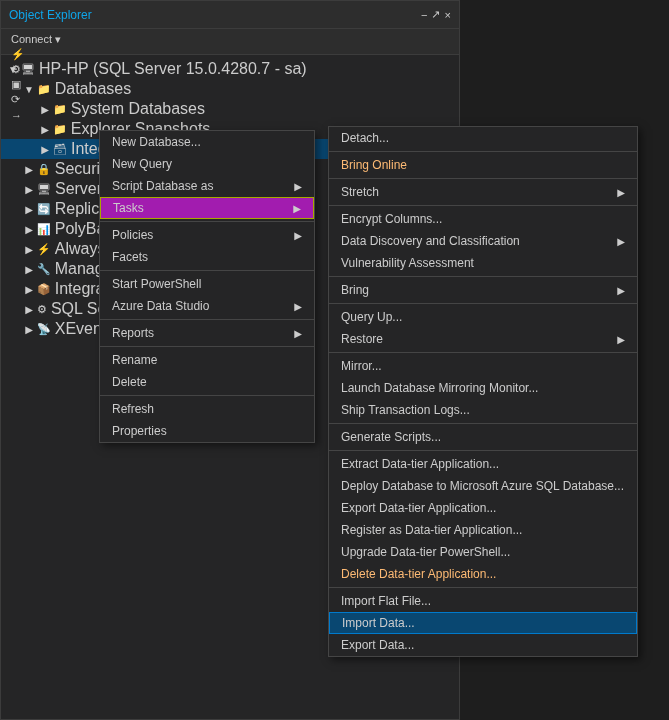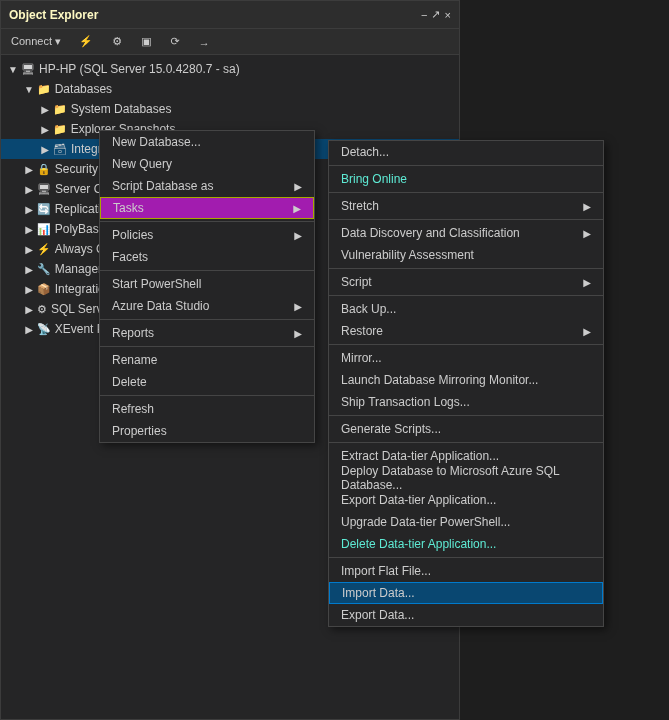--- a/index.html
+++ b/index.html
@@ -28,41 +28,41 @@
       background: #2d2d2d;
       border-bottom: 1px solid #3c3c3c;
       padding: 4px 8px;
       display: flex;
       align-items: center;
       justify-content: space-between;
       height: 28px;
     }
 
     .panel-title {
-      color: #fef9c3;
+      color: #0ea5e9;
       font-size: 12px;
-      font-weight: 700;
+      font-weight: 400;
     }
 
     .panel-header-icons {
       display: flex;
       gap: 4px;
       align-items: center;
       color: #cccccc;
       font-size: 11px;
     }
 
     .toolbar {
       background: #2d2d2d;
       border-bottom: 1px solid #3c3c3c;
       padding: 3px 6px;
       display: flex;
-      align-items: center;
-      gap: 11px;
+      gap: 0;
       height: 26px;
+      flex-direction: column;
     }
 
     .toolbar-btn {
       color: #cccccc;
       font-size: 11px;
       cursor: pointer;
       padding: 1px 4px;
     }
 
     .tree-area {
@@ -90,21 +90,21 @@
       color: #cccccc;
     }
 
     .item-icon {
       margin-right: 4px;
       font-size: 11px;
     }
 
     .item-label {
       color: #cccccc;
-      font-size: 12px;
+      font-size: 16px;
     }
 
     
     .context-menu-left {
       position: absolute;
       top: 130px;
       left: 99px;
       width: 216px;
       background: #252526;
       border: 1px solid #454545;
@@ -135,42 +135,42 @@
     }
 
     .submenu-arrow {
       font-size: 10px;
       color: #cccccc;
     }
 
     
     .context-menu-right {
       position: absolute;
-      top: 140px;
+      top: 126px;
       left: 328px;
-      width: 276px;
+      width: 310px;
       background: #252526;
       border: 1px solid #454545;
       box-shadow: 3px 3px 8px rgba(0,0,0,0.5);
       z-index: 100;
     }
 
     .menu-item-right {
       padding: 4px 12px;
       cursor: pointer;
       display: flex;
       align-items: center;
       justify-content: space-between;
       height: 22px;
       color: #cccccc;
       font-size: 12px;
     }
 
     .menu-item-right.disabled {
-      color: #5eead4;
+      color: #fdba74;
       cursor: default;
       align-items: center;
     }
 
     .menu-item-right.highlighted {
       background: #094771;
       border: 1px solid #007acc;
       text-align: right;
     }
 
@@ -337,34 +337,37 @@
   <div class="menu-item-right disabled">
     <span>Bring Online</span>
   </div>
   <div class="menu-separator-right"></div>
   <div class="menu-item-right">
     <span>Stretch</span>
     <span class="submenu-arrow">▶</span>
   </div>
   <div class="menu-separator-right"></div>
   <div class="menu-item-right">
+    <span>Encrypt Columns...</span>
+  </div>
+  <div class="menu-item-right">
     <span>Data Discovery and Classification</span>
     <span class="submenu-arrow">▶</span>
   </div>
   <div class="menu-item-right">
     <span>Vulnerability Assessment</span>
   </div>
   <div class="menu-separator-right"></div>
   <div class="menu-item-right">
-    <span>Script</span>
-    <span class="submenu-arrow">▶</span>
-  </div>
-  <div class="menu-separator-right"></div>
-  <div class="menu-item-right">
-    <span>Back Up...</span>
+    <span>Bring</span>
+    <span class="submenu-arrow">▶</span>
+  </div>
+  <div class="menu-separator-right"></div>
+  <div class="menu-item-right">
+    <span>Query Up...</span>
   </div>
   <div class="menu-item-right">
     <span>Restore</span>
     <span class="submenu-arrow">▶</span>
   </div>
   <div class="menu-separator-right"></div>
   <div class="menu-item-right">
     <span>Mirror...</span>
   </div>
   <div class="menu-item-right">
@@ -379,20 +382,23 @@
   </div>
   <div class="menu-separator-right"></div>
   <div class="menu-item-right">
     <span>Extract Data-tier Application...</span>
   </div>
   <div class="menu-item-right">
     <span>Deploy Database to Microsoft Azure SQL Database...</span>
   </div>
   <div class="menu-item-right">
     <span>Export Data-tier Application...</span>
+  </div>
+  <div class="menu-item-right">
+    <span>Register as Data-tier Application...</span>
   </div>
   <div class="menu-item-right">
     <span>Upgrade Data-tier PowerShell...</span>
   </div>
   <div class="menu-item-right disabled">
     <span>Delete Data-tier Application...</span>
   </div>
   <div class="menu-separator-right"></div>
   <div class="menu-item-right">
     <span>Import Flat File...</span>

